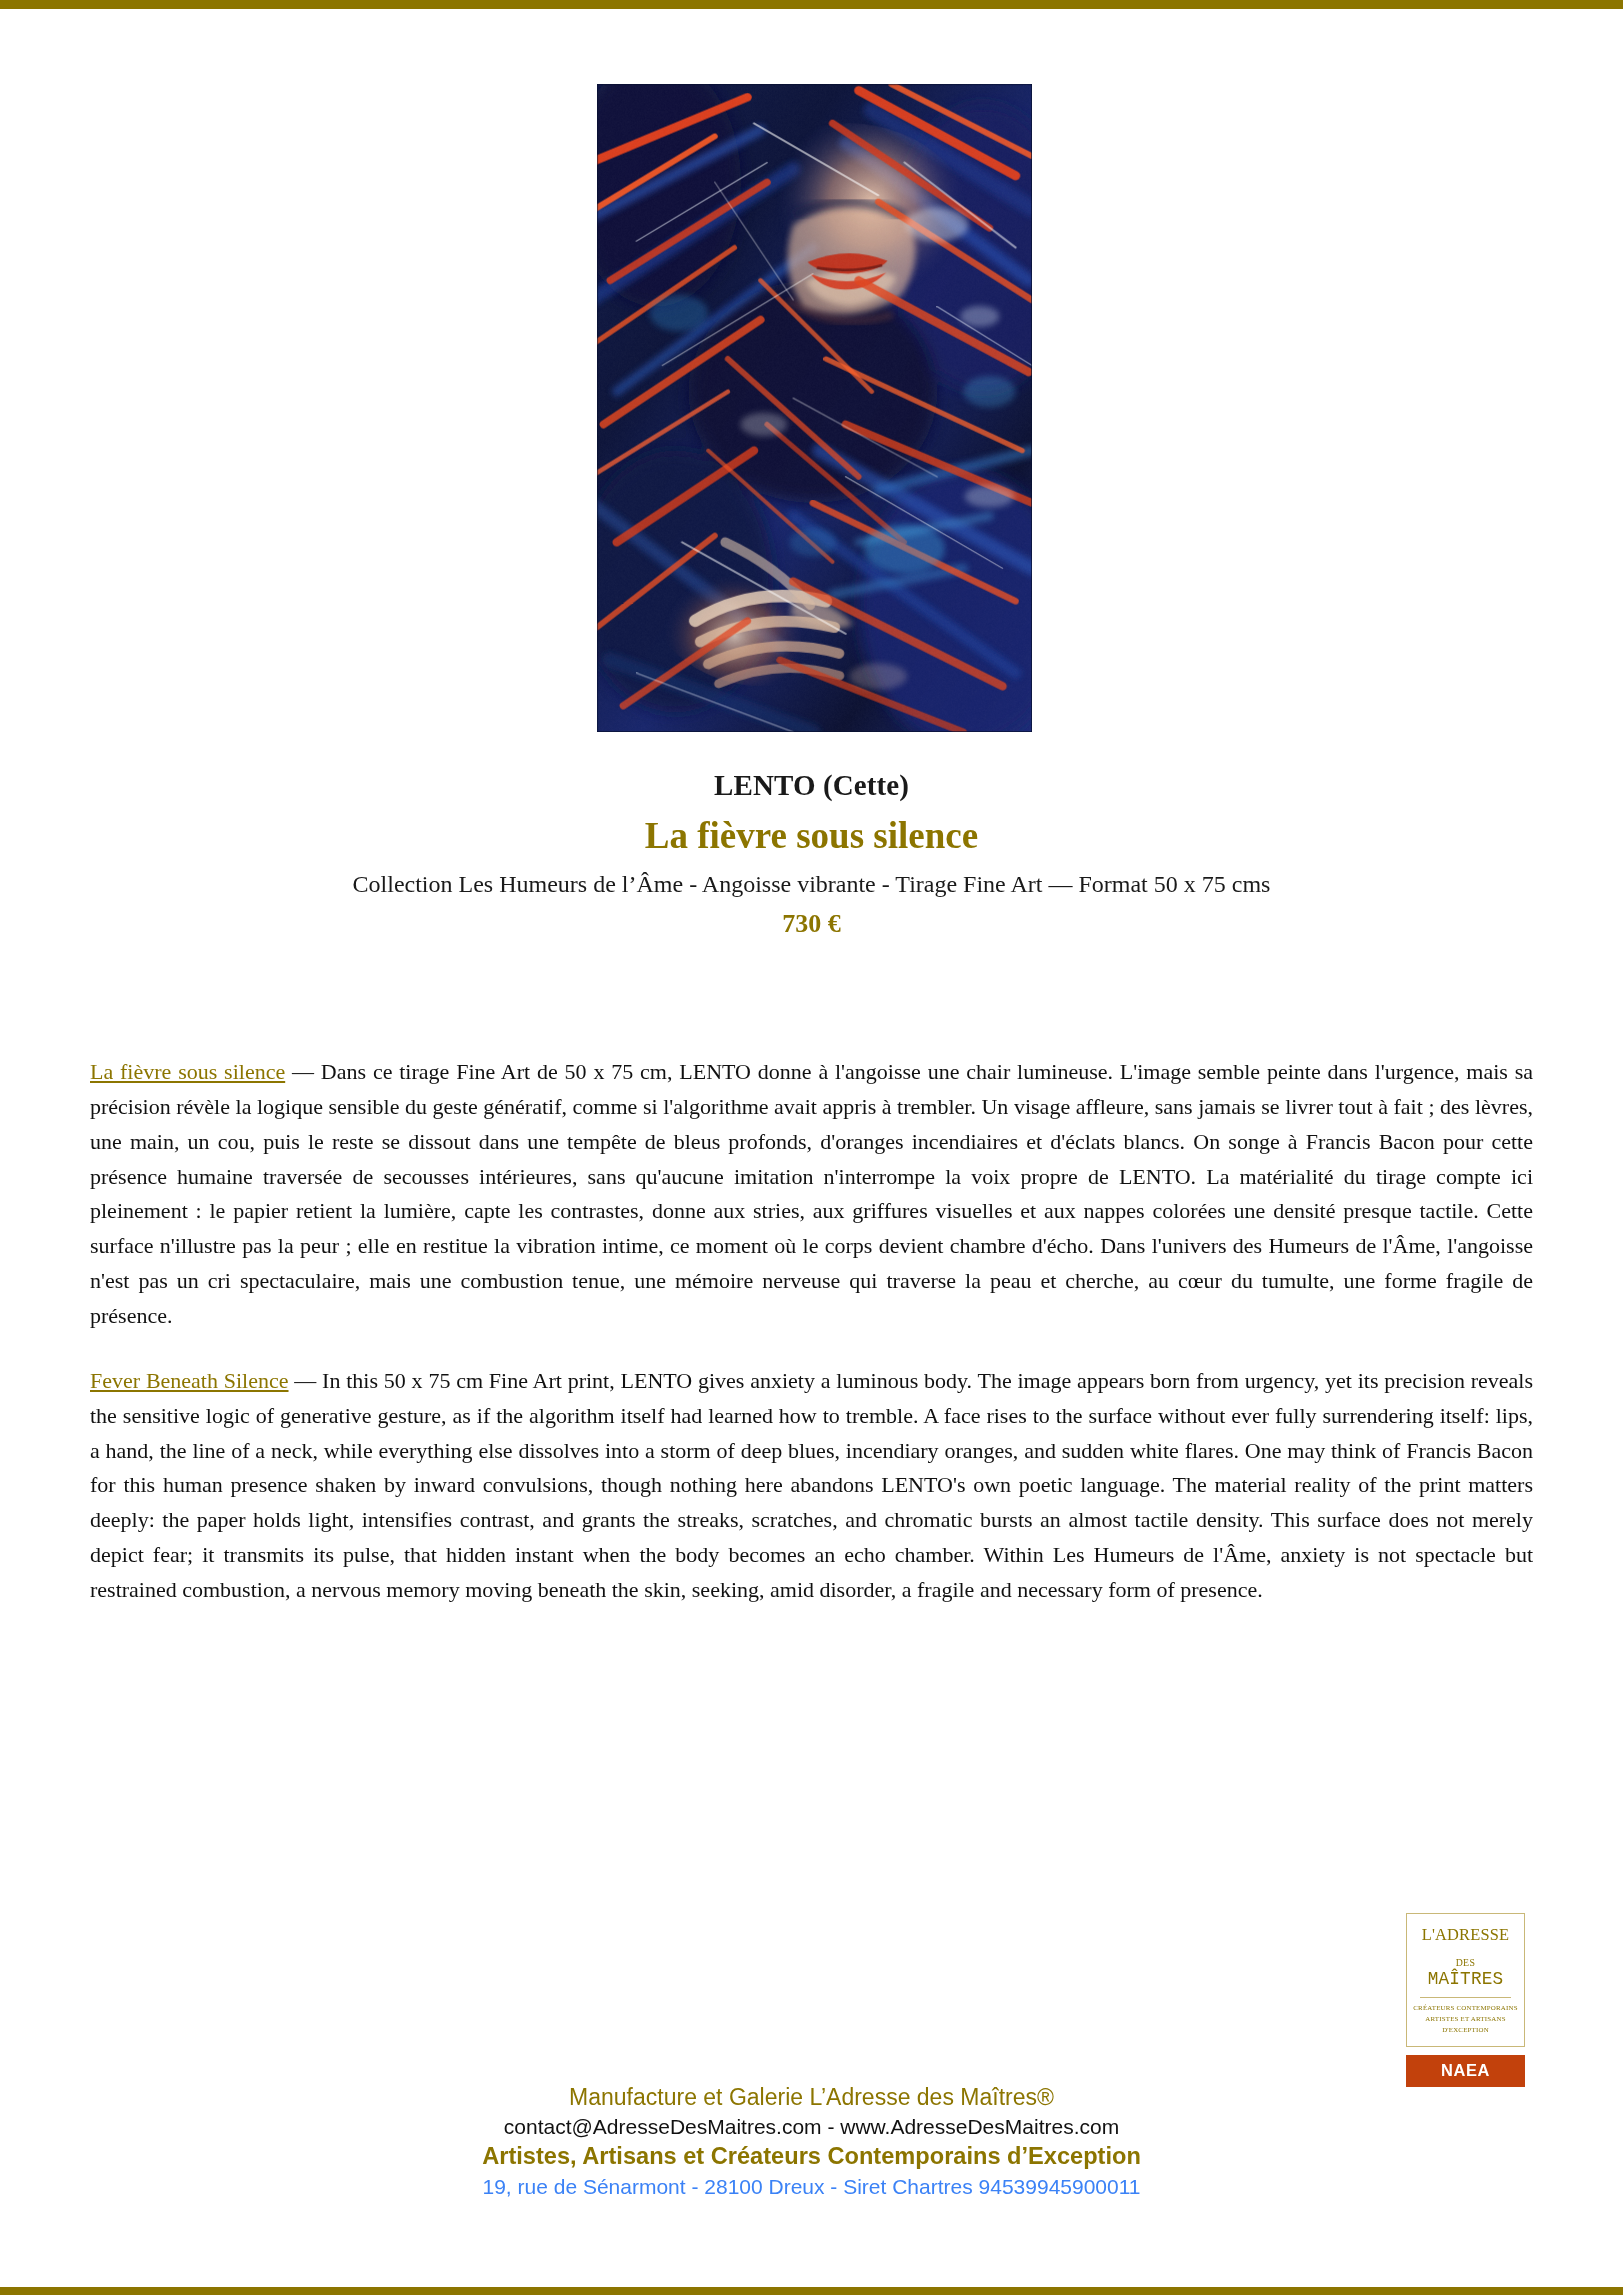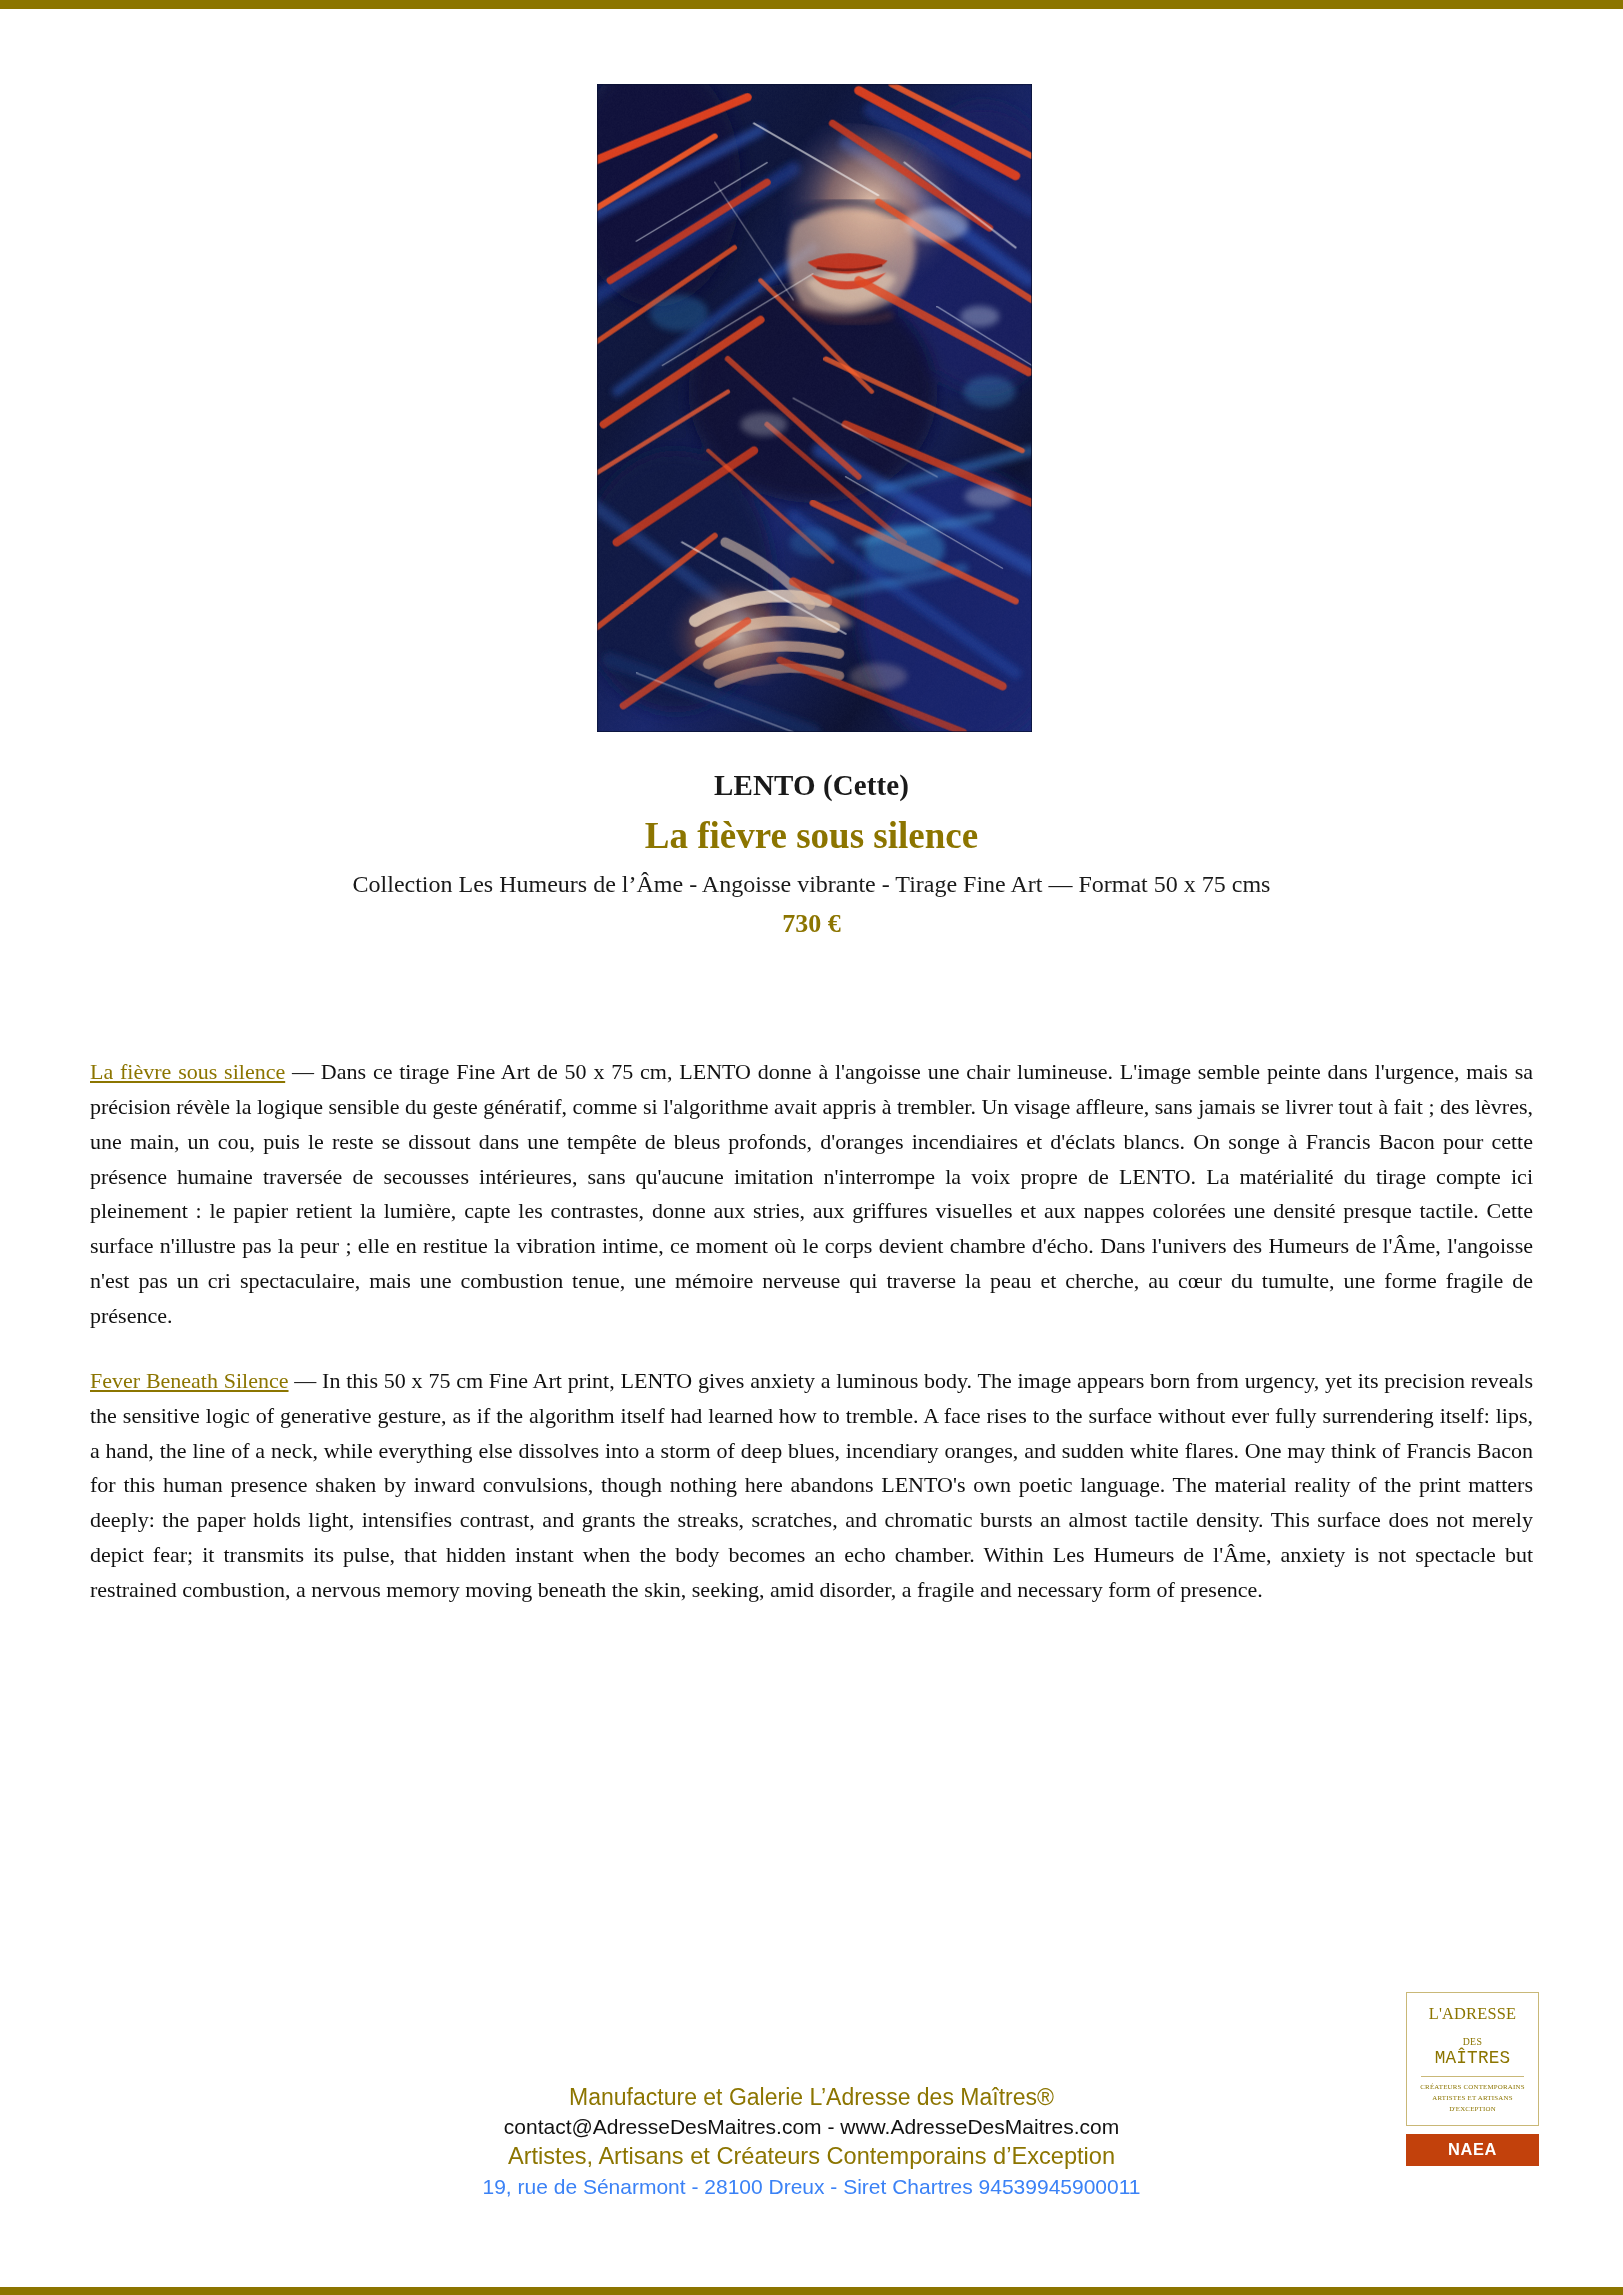--- a/index.html
+++ b/index.html
@@ -113,37 +113,37 @@
     font-weight: normal;
     color: #8C7500;
   }
   .f-dark {
     font-size: 21px;
     font-weight: normal;
     color: #111111;
   }
   .f-gold-bold-2 {
     font-size: 23.6px;
-    font-weight: normal;
+    font-weight: bold;
     color: #8C7500;
     margin-top: 1.3px;
   }
   .f-dark-2 {
     font-size: 21px;
     font-weight: normal;
     color: #3b82f6;
     margin-top: 1.3px;
   }
 
   
   .logo-block {
     position: absolute;
     left: 1406px;
-    top: 1992px;
-    width: 133px;
+    top: 1913px;
+    width: 119px;
   }
   .logo-card {
     border: 1.3px solid #C9B878;
     background: #ffffff;
     padding: 11.8px 5.2px 10.5px;
     text-align: center;
     color: #8C7500;
   }
   .logo-l1 {
     font-size: 16.4px;

